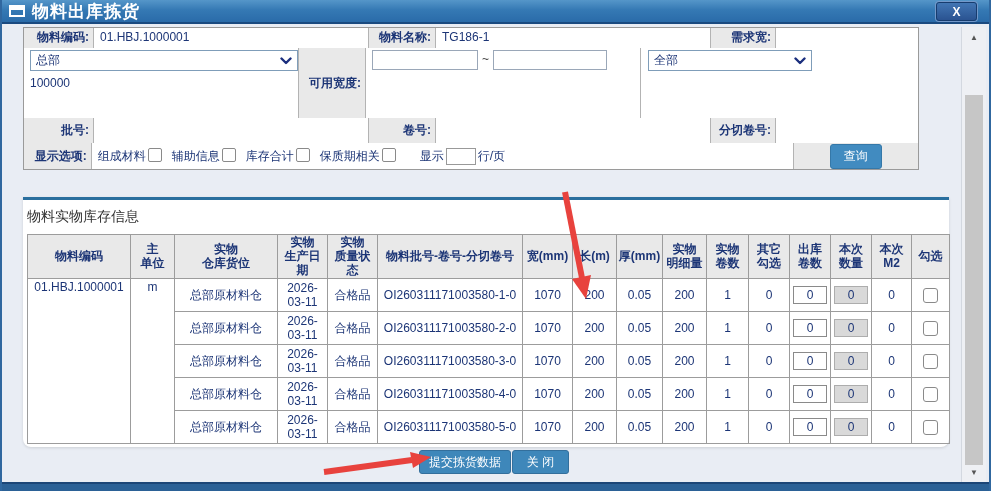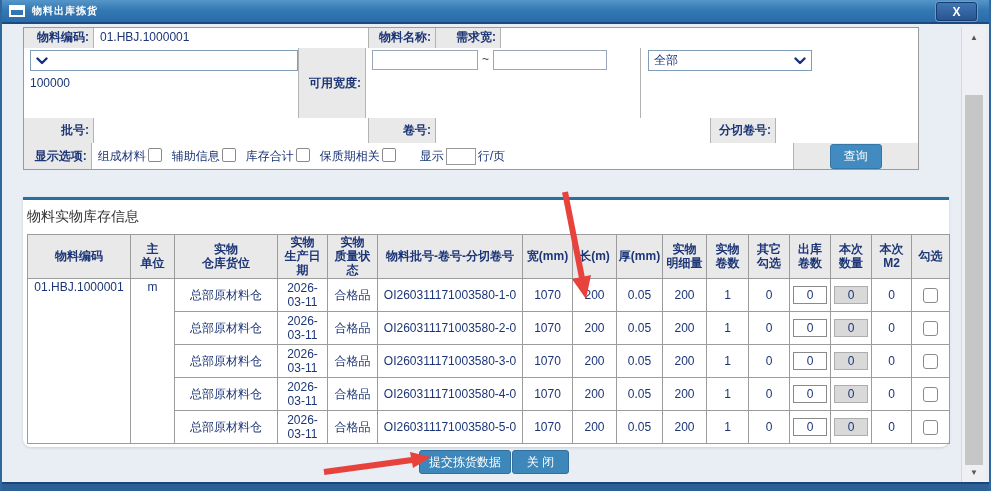--- a/index.html
+++ b/index.html
@@ -8,21 +8,21 @@
 
   .dialog { position:relative; width:991px; height:491px; background:#e9edf4;
             border-left:2px solid #30679f; border-right:2px solid #30679f; overflow:hidden; }
 
   
   .titlebar { position:absolute; top:0; left:0; right:0; height:24px;
               background:linear-gradient(#5596c9 0%, #3579b4 45%, #2a6ba9 100%);
               border-bottom:2px solid #1a4a80; display:flex; align-items:center; }
   .win-icon { width:16px; height:12px; margin-left:7px; border:2px solid #fff; background:transparent; position:relative; }
   .win-icon::before { content:""; position:absolute; top:0; left:0; right:0; height:3px; background:#fff; }
-  .title-text { color:#fff; font-weight:bold; font-size:10px; margin-left:7px; letter-spacing:1px; }
+  .title-text { color:#fff; font-weight:bold; font-size:17px; margin-left:7px; letter-spacing:1px; }
   .close-btn { position:absolute; right:12px; top:2px; width:41px; height:19px;
                background:linear-gradient(#4276b4,#2a5391); border:1px solid #173c6e; border-radius:3px;
                box-shadow:0 0 0 1px #7398c9; color:#fff; font-weight:bold; font-size:12px;
                display:flex; align-items:center; justify-content:center; cursor:pointer; }
 
   
   .form-panel { position:absolute; left:21px; top:27px; width:896px; background:#fff; border:1px solid #9a9a9a; }
   .frow { display:flex; border-bottom:1px solid #b3b3b3; }
   .frow:last-child { border-bottom:none; }
   .fcell { border-right:1px solid #b3b3b3; overflow:hidden; }
@@ -106,26 +106,28 @@
     <div class="win-icon"></div>
     <div class="title-text">物料出库拣货</div>
     <div class="close-btn">X</div>
   </div>
 
   <div class="form-panel">
     <div class="frow r1">
       <div class="fcell flabel w-l1">物料编码:</div>
       <div class="fcell fval w-v1">01.HBJ.1000001</div>
       <div class="fcell flabel w-l2">物料名称:</div>
+      <div class="fcell fval w-v2">TG186-1</div>
       <div class="fcell flabel w-l3">需求宽:</div>
       <div class="fcell fval w-v3"></div>
     </div>
     <div class="frow r2">
       <div class="fcell fval w-v1">
         <div class="selectbox wh-select">
+          <span class="sel-text">总部</span>
           <svg class="chev" viewBox="0 0 12 8">
               <path d="M1.5 1.5 L6 6 L10.5 1.5" fill="none" stroke="#1b2f7e" stroke-width="2.4" stroke-linecap="round" stroke-linejoin="round"></path>
             </svg>
         </div>
         <div class="wh-code">100000</div>
       </div>
       <div class="fcell flabel w-l2">可用宽度:</div>
       <div class="fcell fval w-v2 range-wrap">
         <input class="txtinput inp-a" style="">
         <span class="range-sep">~</span>

